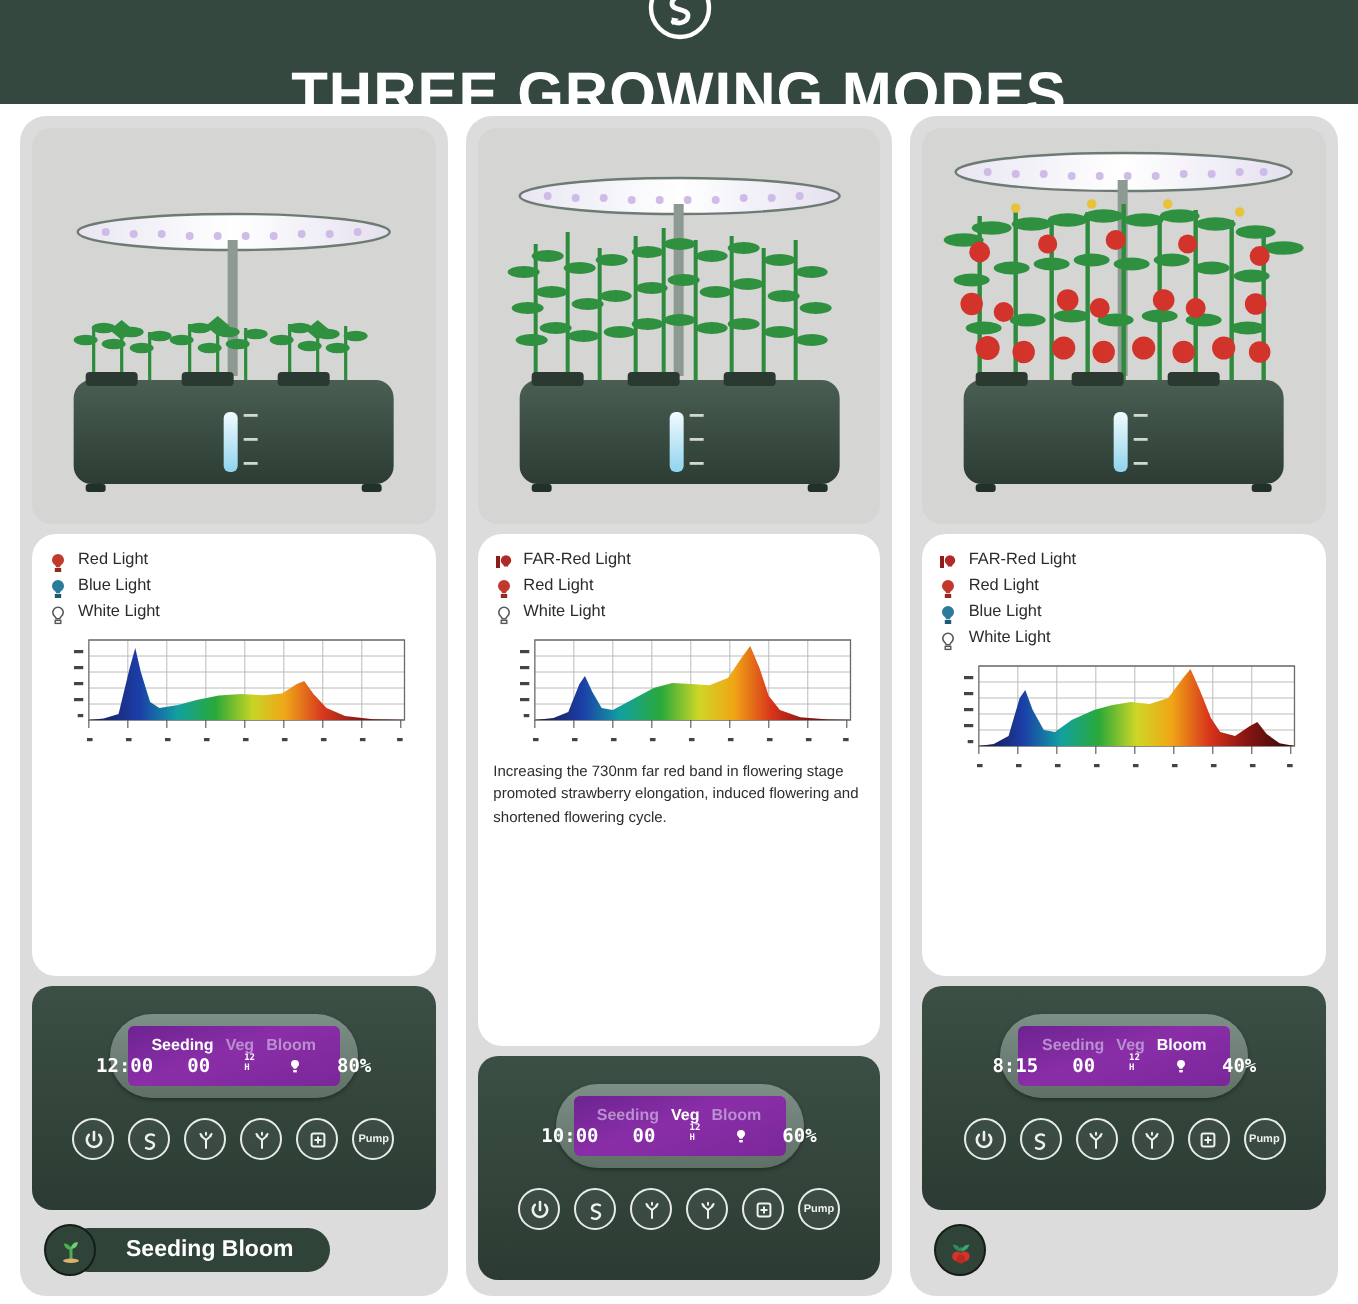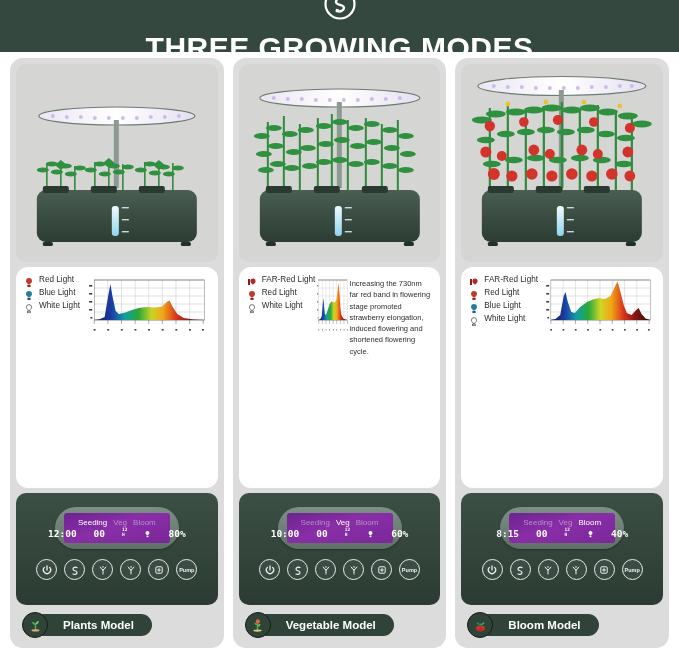--- a/index.html
+++ b/index.html
@@ -55,21 +55,21 @@
   }
   .photo svg { width: 100%; height: 100%; display: block; }
 
   
   .spec-card {
     background: #ffffff;
     border-radius: 12px;
     padding: 7px 8px 6px 8px;
     flex: 1 1 auto;
     display: flex;
-    flex-direction: row;
+    flex-direction: column;
     min-height: 0;
   }
   .legend { display: flex; flex-direction: column; gap: 2px; margin-bottom: 3px; }
   .legend-row { display: flex; align-items: center; gap: 5px; }
   .legend-row .bulb { width: 10px; height: 11px; flex: 0 0 auto; }
   .legend-label {
     font-size: 8.2px; color: #2b2b2b; white-space: nowrap;
   }
   .chart { height: 62px; width: 100%; }
   .chart svg { width: 100%; height: 100%; display: block; }
@@ -102,21 +102,21 @@
   .lcd {
     width: 106px; height: 30px;
     border-radius: 3px;
     background: linear-gradient(160deg,#6d2390,#8a2ea8 45%,#7a2799);
     display: flex; flex-direction: column;
     align-items: center; justify-content: center;
     gap: 1px;
     padding: 0 3px;
   }
   .lcd-modes { display: flex; gap: 6px; align-items: baseline; }
-  .lcd-mode { font-size: 8px; font-weight: normal; color: #b98fd0; }
+  .lcd-mode { font-size: 8px; font-weight: bold; color: #b98fd0; }
   .lcd-mode.active { color: #ffffff; }
   .lcd-readout {
     display: flex; align-items: center; gap: 17px;
     font-size: 9.5px; font-weight: bold; color: #ffffff;
     font-family: "DejaVu Sans Mono", monospace;
   }
   .lcd-unit { font-size: 4.5px; line-height: 1.05; text-align: left; }
   .lcd-bulb { width: 7px; height: 8px; }
 
   .btn-row { display: flex; gap: 7px; align-items: center; }
@@ -431,21 +431,21 @@
     <div class="model">
       <div class="model-badge">
         <svg viewBox="0 0 17 17">
           <path d="M8.5 13V7" stroke="#4caf50" stroke-width="1.5" stroke-linecap="round"></path>
           <path d="M8.5 8C6.5 8 5 6.6 5 4.8c2 0 3.5 1.3 3.5 3.2z" fill="#4caf50"></path>
           <path d="M8.5 7.4c0-2 1.5-3.4 3.4-3.4 0 2-1.4 3.4-3.4 3.4z" fill="#6fcf73"></path>
           <ellipse cx="8.5" cy="13.4" rx="4" ry="1.1" fill="#d9b36c"></ellipse>
         </svg>
       </div>
       <div class="model-pill">
-        <span class="model-label">Plants Model</span>
+        <span class="model-label">Seeding Bloom</span>
       </div>
     </div>
   </div>
 
   <div class="panel">
 
     <div class="photo">
       <svg viewBox="0 0 200 198" preserveAspectRatio="xMidYMid meet">
         <rect width="200" height="198" fill="#d5d6d4"></rect>
         <ellipse cx="100" cy="34" rx="80" ry="9" fill="url(#ledA)" stroke="#6d7b72" stroke-width="1.2"></ellipse>
@@ -682,34 +682,20 @@
               <rect x="2.8" y="2.8" width="6.4" height="6.4" rx="1" stroke="#eef2ef" stroke-width="1" fill="none"></rect>
               <path d="M4.6 6h2.8M6 4.6v2.8" stroke="#eef2ef" stroke-width="1" stroke-linecap="round"></path>
             </svg>
         </span>
         <span class="tbtn">
           <span class="pump-txt">Pump</span>
         </span>
       </div>
     </div>
 
-    <div class="model">
-      <div class="model-badge">
-        <svg viewBox="0 0 17 17">
-          <path d="M8.5 13.4V6" stroke="#4caf50" stroke-width="1.4" stroke-linecap="round"></path>
-          <circle cx="8.9" cy="4.4" r="2.1" fill="#e8603c"></circle>
-          <path d="M8.5 8.6C6.8 8.6 5.4 7.4 5.4 5.8c1.8 0 3.1 1.2 3.1 2.8z" fill="#4caf50"></path>
-          <path d="M8.5 9.6c1.7 0 3-1.2 3-2.7-1.7 0-3 1.2-3 2.7z" fill="#6fcf73"></path>
-          <ellipse cx="8.5" cy="13.6" rx="4.2" ry="1.1" fill="#e5c87f"></ellipse>
-        </svg>
-      </div>
-      <div class="model-pill">
-        <span class="model-label">Vegetable Model</span>
-      </div>
-    </div>
   </div>
 
   <div class="panel">
 
     <div class="photo">
       <svg viewBox="0 0 200 198" preserveAspectRatio="xMidYMid meet">
         <rect width="200" height="198" fill="#d5d6d4"></rect>
         <ellipse cx="100" cy="22" rx="84" ry="9.5" fill="url(#ledA)" stroke="#6d7b72" stroke-width="1.2"></ellipse>
         <g fill="#cdb9e8" opacity=".95">
           <circle cx="32" cy="22" r="2"></circle>
@@ -988,19 +974,16 @@
       <div class="model-badge">
         <svg viewBox="0 0 17 17">
           <path d="M8.5 8.6C6.4 8.6 4.6 7 4.4 5.2c2 0 3.9 1.4 4.1 3.4z" fill="#2e8b57"></path>
           <path d="M8.5 8.6c2.1 0 3.9-1.6 4.1-3.4-2 0-3.9 1.4-4.1 3.4z" fill="#3aa86a"></path>
           <path d="M8.5 8.6V6.6" stroke="#2e8b57" stroke-width="1"></path>
           <circle cx="6.6" cy="11.2" r="2.5" fill="#d2332a"></circle>
           <circle cx="10.3" cy="11.2" r="2.5" fill="#d2332a"></circle>
           <circle cx="8.4" cy="12.6" r="2.2" fill="#b92a22"></circle>
         </svg>
       </div>
-      <div class="model-pill">
-        <span class="model-label">Bloom Model</span>
-      </div>
     </div>
   </div>
 
 </div>
 
 </body></html>

